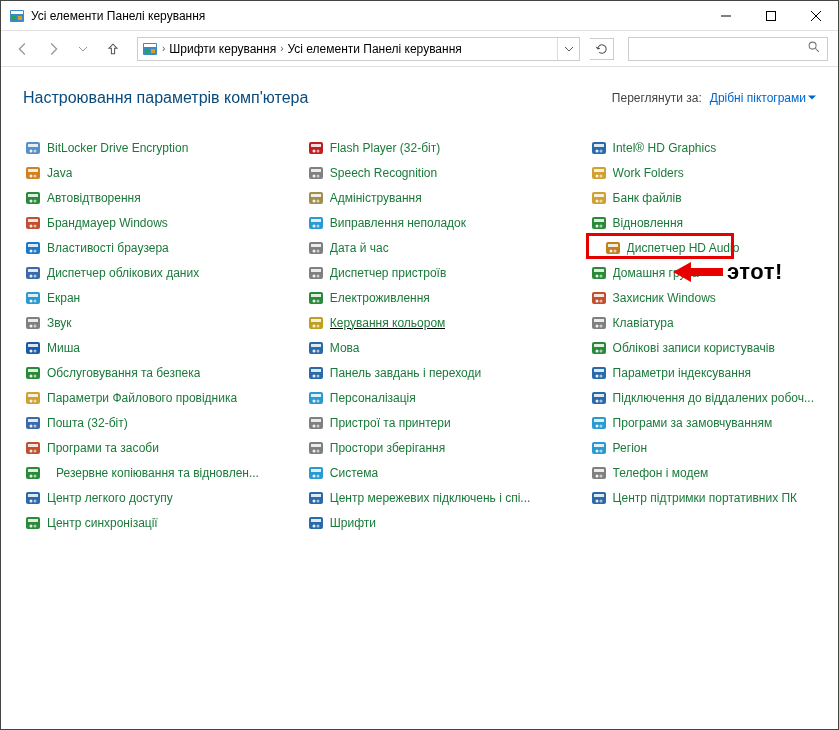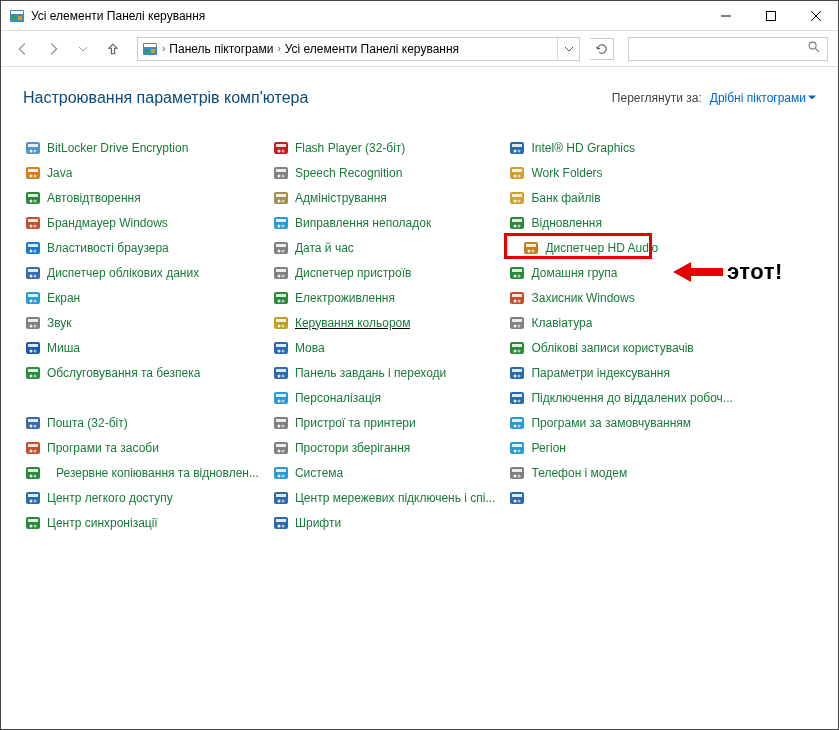--- a/index.html
+++ b/index.html
@@ -20,21 +20,21 @@
   .bc-drop { width: 22px; height: 22px; display:flex; align-items:center; justify-content:center; color:#555; border-left:1px solid #ddd;}
   .refresh { width: 24px; height: 22px; display:flex;align-items:center;justify-content:center;border:1px solid #ccc;border-left:none;color:#555;}
   .searchbox { width: 200px; height: 24px; border: 1px solid #ccc; margin-left: 8px; display: flex; align-items: center; padding: 0 6px; }
   .searchbox input { border: none; outline: none; font-size: 12px; flex: 1; background: transparent; }
   .searchbox .sicon { color: #777; }
   .content { padding: 22px 22px 10px 22px; }
   .heading-row { display: flex; align-items: center; justify-content: space-between; margin-bottom: 28px; }
   .heading { font-size: 16px; color: #0a4b7c; font-weight: 400; }
   .viewby { font-size: 12px; color: #444; display: flex; align-items: center; gap: 8px; }
   .viewby .link { color: #0066cc; cursor: pointer; display:flex; align-items:center; gap:2px;}
-  .items { display: grid; grid-template-columns: repeat(5, 1fr); grid-auto-flow: column; grid-template-rows: repeat(16, 25px); column-gap: 10px; margin-top: 8px; }
+  .items { display: grid; grid-template-columns: repeat(2, 1fr); grid-auto-flow: column; grid-template-rows: repeat(16, 25px); column-gap: 10px; margin-top: 8px; }
   .item { display: flex; align-items: center; gap: 6px; height: 25px; padding: 0 2px; cursor: pointer; position: relative; }
   .item .iicon { width: 16px; height: 16px; flex-shrink: 0; display:flex;}
   .item .label { font-size: 12px; color: #1a7a3a; white-space: nowrap; overflow: hidden; text-overflow: ellipsis; }
   .highlight-box { position:absolute; border: 3px solid #e60000; width: 140px; height: 24px; top: 214px; left: 0px; pointer-events:none;}
   .arrow-wrap { position: absolute; left: 672px; top: 258px; display: flex; align-items: center; gap: 4px; pointer-events:none;}
   .arrow-svg { width: 50px; height: 24px; }
   .arrow-label { font-family: Impact, Charcoal, sans-serif; font-size: 22px; color: #000; font-weight: bold; letter-spacing: 0.5px; }
   svg.gen-icon { width: 16px; height: 16px; }
 </style>
 </head>
@@ -96,21 +96,21 @@
     <span class="bcicon">
       <svg viewBox="0 0 16 16">
           <rect x="1" y="2" width="14" height="12" fill="#3a8ac8" rx="1"></rect>
           <rect x="2" y="3" width="12" height="3" fill="#fff"></rect>
           <rect x="3" y="8" width="4" height="4" fill="#2aa050"></rect>
           <rect x="9" y="8" width="4" height="4" fill="#d0a020"></rect>
         </svg>
     </span>
     <div class="breadcrumb">
       <span class="bcsep">›</span>
-      <span>Панель піктограми</span>
+      <span>Шрифти керування</span>
       <span class="bcsep">›</span>
       <span>Усі елементи Панелі керування</span>
     </div>
     <div class="bc-drop">
         <svg width="10" height="10" viewBox="0 0 10 10">
           <path d="M1 3l4 4 4-4" fill="none" stroke="currentColor" stroke-width="1"></path>
         </svg>
       </div>
   </div>
   <div class="refresh">
@@ -246,20 +246,31 @@
         <span class="iicon">
           <svg class="gen-icon" viewBox="0 0 16 16">
             <rect x="1" y="2" width="14" height="12" rx="2" fill="#2a8a3a"></rect>
             <rect x="3" y="4" width="10" height="3" fill="#fff" opacity="0.85"></rect>
             <circle cx="6" cy="11" r="1.5" fill="#fff" opacity="0.9"></circle>
             <circle cx="10" cy="11" r="1.5" fill="#fff" opacity="0.6"></circle>
           </svg>
         </span>
         <span class="label">Обслуговування та безпека</span>
       </div>
+      <div class="item" style="grid-area: 11 / 1;">
+        <span class="iicon">
+          <svg class="gen-icon" viewBox="0 0 16 16">
+            <rect x="1" y="2" width="14" height="12" rx="2" fill="#d0a030"></rect>
+            <rect x="3" y="4" width="10" height="3" fill="#fff" opacity="0.85"></rect>
+            <circle cx="6" cy="11" r="1.5" fill="#fff" opacity="0.9"></circle>
+            <circle cx="10" cy="11" r="1.5" fill="#fff" opacity="0.6"></circle>
+          </svg>
+        </span>
+        <span class="label">Параметри Файлового провідника</span>
+      </div>
       <div class="item" style="grid-area: 12 / 1;">
         <span class="iicon">
           <svg class="gen-icon" viewBox="0 0 16 16">
             <rect x="1" y="2" width="14" height="12" rx="2" fill="#3a6aaa"></rect>
             <rect x="3" y="4" width="10" height="3" fill="#fff" opacity="0.85"></rect>
             <circle cx="6" cy="11" r="1.5" fill="#fff" opacity="0.9"></circle>
             <circle cx="10" cy="11" r="1.5" fill="#fff" opacity="0.6"></circle>
           </svg>
         </span>
         <span class="label">Пошта (32-біт)</span>
@@ -641,20 +652,21 @@
       </div>
       <div class="item" style="grid-area: 15 / 3;">
         <span class="iicon">
           <svg class="gen-icon" viewBox="0 0 16 16">
             <rect x="1" y="2" width="14" height="12" rx="2" fill="#2a6aaa"></rect>
             <rect x="3" y="4" width="10" height="3" fill="#fff" opacity="0.85"></rect>
             <circle cx="6" cy="11" r="1.5" fill="#fff" opacity="0.9"></circle>
             <circle cx="10" cy="11" r="1.5" fill="#fff" opacity="0.6"></circle>
           </svg>
         </span>
+        <span class="label">Центр підтримки портативних ПК</span>
       </div>
     </div>
 </div>
 
 <div class="arrow-wrap">
   <svg class="arrow-svg" viewBox="0 0 50 24">
     <path d="M50 8 L18 8 L18 2 L0 12 L18 22 L18 16 L50 16 Z" fill="#e60000"></path>
   </svg>
   <span class="arrow-label">этот!</span>
 </div>

